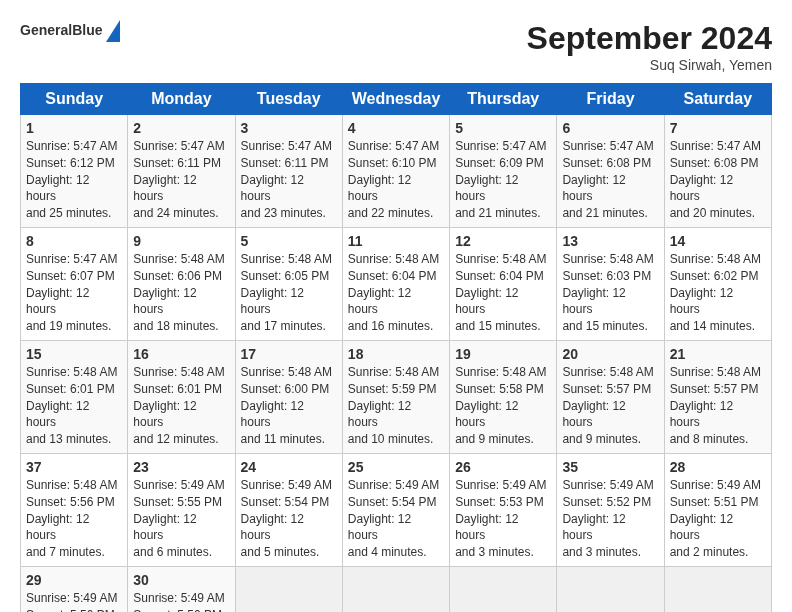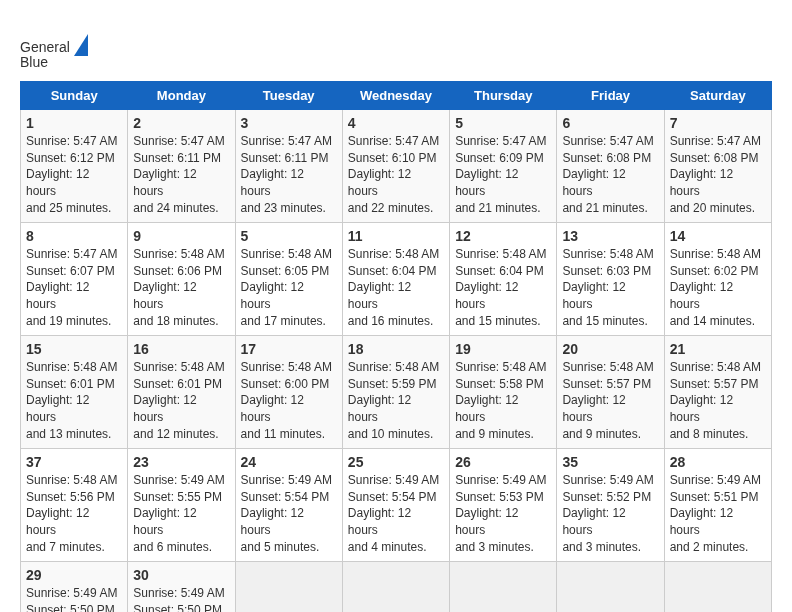--- a/index.html
+++ b/index.html
@@ -16,26 +16,25 @@
       align-items: flex-start;
       margin-bottom: 10px;
     }
     .logo {
       display: flex;
       align-items: center;
       gap: 4px;
     }
     .logo-text {
       display: flex;
-      flex-direction: column;
+      flex-direction: row;
       font-size: 14px;
-      font-weight: normal;
+      font-weight: bold;
       color: #333;
       line-height: 1.1;
-      margin-top: 20px;
     }
     .logo-text span:first-child { color: #333; }
     .logo-arrow {
       width: 0;
       height: 0;
       border-left: 14px solid transparent;
       border-right: 0px solid transparent;
       border-bottom: 22px solid #1565c0;
       display: inline-block;
     }
@@ -54,21 +53,21 @@
     table {
       width: 100%;
       border-collapse: collapse;
       font-size: 11px;
     }
     thead tr th {
       background-color: #1565c0;
       color: #fff;
       text-align: center;
       padding: 6px 4px;
-      font-size: 13px;
+      font-size: 16px;
       font-weight: bold;
       border: 1px solid #1565c0;
     }
     tbody tr td {
       border: 1px solid #ccc;
       vertical-align: top;
       padding: 5px 5px;
       width: calc(100% / 7);
       min-height: 70px;
       font-size: 10.5px;
@@ -96,20 +95,24 @@
 </head>
 <body>
 
 <div class="header">
   <div class="logo">
     <div class="logo-text">
       <span>General</span>
       <span>Blue</span>
     </div>
     <div class="logo-arrow"></div>
+  </div>
+  <div class="title-block">
+    <h1>September 2024</h1>
+    <p>Suq Sirwah, Yemen</p>
   </div>
 </div>
 
 <table>
   <thead>
     <tr>
     <th>Sunday</th>
         <th>Monday</th>
         <th>Tuesday</th>
         <th>Wednesday</th>

